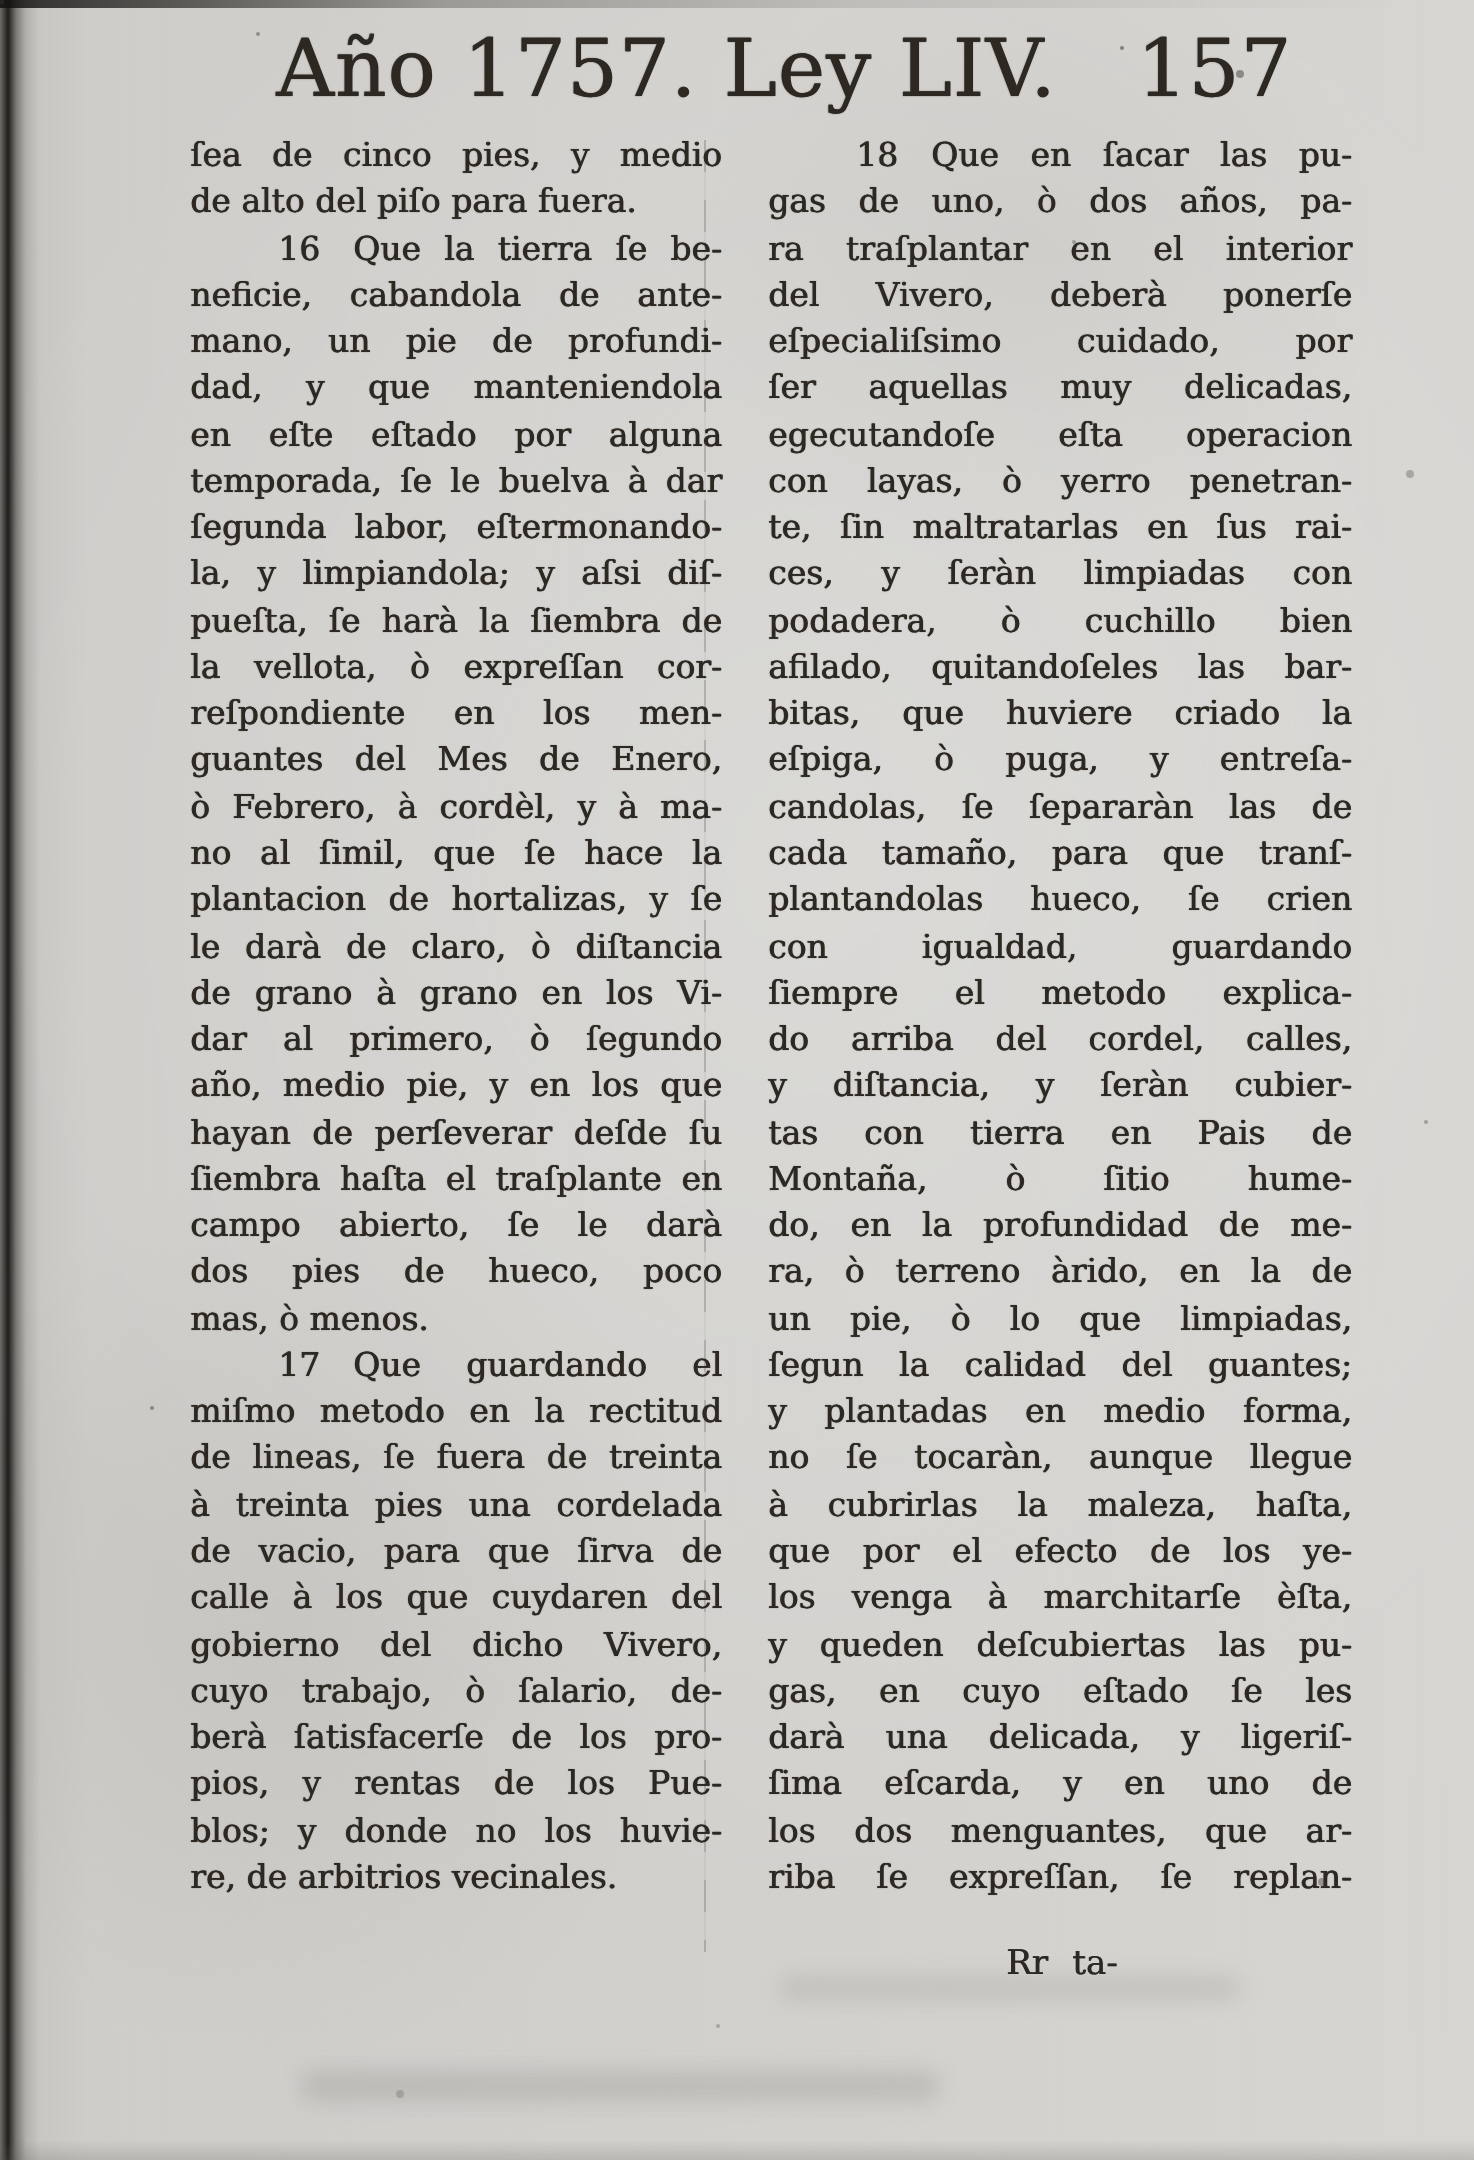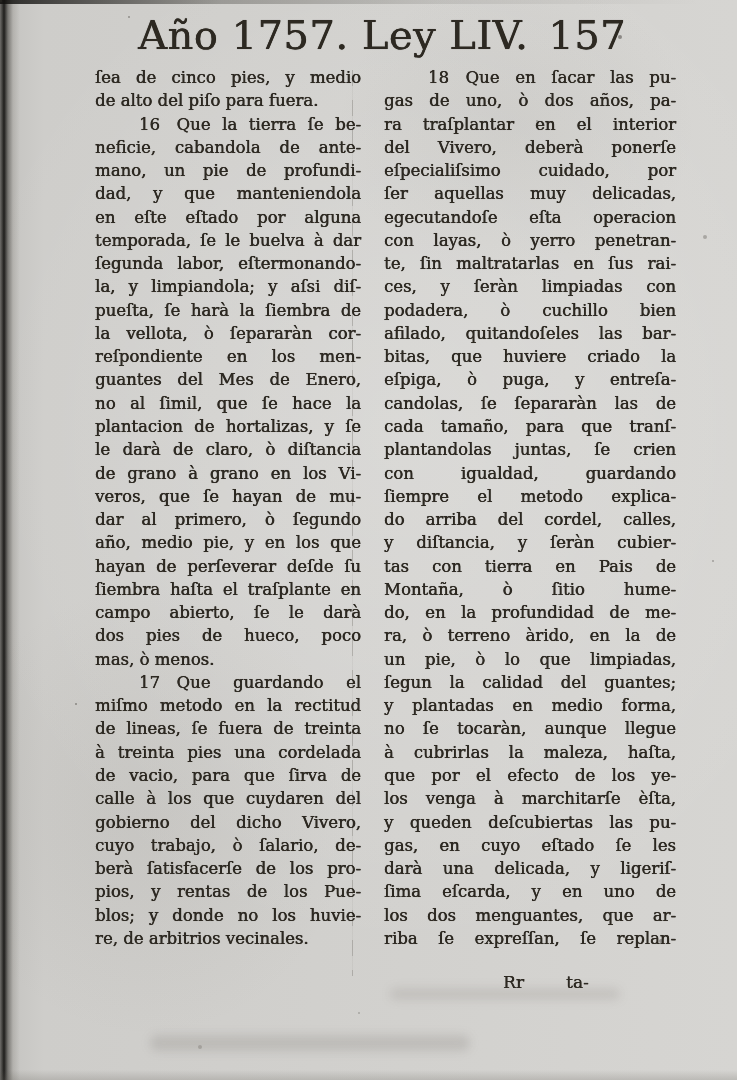--- a/index.html
+++ b/index.html
@@ -32,40 +32,40 @@
     box-shadow:619px 36px 0 1px rgba(50,47,42,.45), 128px 16px 0 0 rgba(50,47,42,.4),
       560px 23px 0 0 rgba(50,47,42,.5), 199px 1046px 0 1px rgba(70,67,60,.25),
       660px 940px 0 1px rgba(55,52,47,.4), 75px 703px 0 0 rgba(55,52,47,.45),
       712px 560px 0 0 rgba(55,52,47,.35), 358px 1012px 0 0 rgba(70,67,60,.3),
       536px 120px 0 0 rgba(60,57,50,.35), 704px 236px 0 1px rgba(60,57,50,.3);}
   .ghost-a{position:absolute;left:150px;top:1035px;width:320px;height:16px;border-radius:8px;
     background:rgba(105,102,95,.18);filter:blur(5px);}
   .ghost-b{position:absolute;left:390px;top:988px;width:230px;height:12px;border-radius:6px;
     background:rgba(105,102,95,.15);filter:blur(5px);}
   
-  .header{position:absolute;left:138px;top:12px;display:flex;align-items:baseline;gap:20px;
+  .header{position:absolute;left:138px;top:12px;display:flex;align-items:baseline;gap:40px;
     font-size:40px;letter-spacing:.5px;white-space:nowrap;
     text-shadow:.4px 0 0 var(--ink), 0 0 .8px rgba(45,41,34,.6);}
   
   .col{position:absolute;top:66px;font-size:16.5px;line-height:23.28px;
     text-shadow:.35px 0 0 var(--ink), 0 0 .7px rgba(45,41,34,.45);}
   .col-left{left:95px;width:266px;}
   .col-right{left:384px;width:292px;}
   .line{text-align:justify;text-align-last:justify;height:23.28px;overflow:visible;
     white-space:nowrap;}
   .line.end{text-align:center;text-align-last:left;}
   .line.ind{padding-left:44px;}
   .divider{position:absolute;left:352px;top:70px;width:1px;height:906px;
     background:repeating-linear-gradient(180deg, rgba(70,66,58,.26) 0 16px,
       rgba(70,66,58,.06) 16px 30px);}
   
   .sig-row{position:absolute;top:972px;left:0;width:737px;height:24px;font-size:17px;
     text-shadow:.35px 0 0 var(--ink);}
   .sig{position:absolute;left:503px;}
-  .catch{position:absolute;left:566px;}
+  .catch{position:absolute;left:536px;}
 </style>
 </head>
 <body style="--paper: #d0cfcc; --ink: #2d2922;">
 
 <div class="gutter-left"></div>
 <div class="edge-top"></div>
 <div class="edge-bottom"></div>
 <div class="specks"></div>
 <div class="ghost-a"></div>
 <div class="ghost-b"></div>
@@ -82,28 +82,28 @@
     <div class="line end">de alto del piſo para fuera.</div>
     <div class="line ind">16  Que la tierra ſe be-</div>
     <div class="line">neficie, cabandola de ante-</div>
     <div class="line">mano, un pie de profundi-</div>
     <div class="line">dad, y que manteniendola</div>
     <div class="line">en eſte eſtado por alguna</div>
     <div class="line">temporada, ſe le buelva à dar</div>
     <div class="line">ſegunda labor, eſtermonando-</div>
     <div class="line">la, y limpiandola; y aſsi diſ-</div>
     <div class="line">pueſta, ſe harà la ſiembra de</div>
-    <div class="line">la vellota, ò ſepararàn cor-</div>
+    <div class="line">la vellota, ò expreſſan cor-</div>
     <div class="line">reſpondiente en los men-</div>
     <div class="line">guantes del Mes de Enero,</div>
+    <div class="line">ò Febrero, à cordèl, y à ma-</div>
     <div class="line">no al ſimil, que ſe hace la</div>
     <div class="line">plantacion de hortalizas, y ſe</div>
     <div class="line">le darà de claro, ò diſtancia</div>
     <div class="line">de grano à grano en los Vi-</div>
-    <div class="line">veros, que ſe hayan de mu-</div>
     <div class="line">dar al primero, ò ſegundo</div>
     <div class="line">año, medio pie, y en los que</div>
     <div class="line">hayan de perſeverar deſde ſu</div>
     <div class="line">ſiembra haſta el traſplante en</div>
     <div class="line">campo abierto, ſe le darà</div>
     <div class="line">dos pies de hueco, poco</div>
     <div class="line end">mas, ò menos.</div>
     <div class="line ind">17  Que guardando el</div>
     <div class="line">miſmo metodo en la rectitud</div>
     <div class="line">de lineas, ſe fuera de treinta</div>
@@ -127,21 +127,21 @@
     <div class="line">egecutandoſe eſta operacion</div>
     <div class="line">con layas, ò yerro penetran-</div>
     <div class="line">te, ſin maltratarlas en ſus rai-</div>
     <div class="line">ces, y ſeràn limpiadas con</div>
     <div class="line">podadera, ò cuchillo bien</div>
     <div class="line">afilado, quitandoſeles las bar-</div>
     <div class="line">bitas, que huviere criado la</div>
     <div class="line">eſpiga, ò puga, y entreſa-</div>
     <div class="line">candolas, ſe ſepararàn las de</div>
     <div class="line">cada tamaño, para que tranſ-</div>
-    <div class="line">plantandolas juntas, ſe crien</div>
+    <div class="line">plantandolas hueco, ſe crien</div>
     <div class="line">con igualdad, guardando</div>
     <div class="line">ſiempre el metodo explica-</div>
     <div class="line">do arriba del cordel, calles,</div>
     <div class="line">y diſtancia, y ſeràn cubier-</div>
     <div class="line">tas con tierra en Pais de</div>
     <div class="line">Montaña, ò ſitio hume-</div>
     <div class="line">do, en la profundidad de me-</div>
     <div class="line">ra, ò terreno àrido, en la de</div>
     <div class="line">un pie, ò lo que limpiadas,</div>
     <div class="line">ſegun la calidad del guantes;</div>

